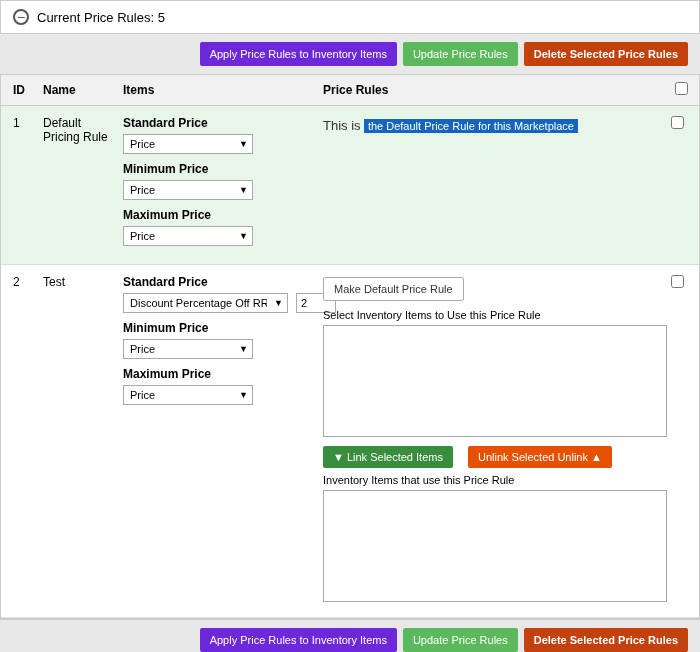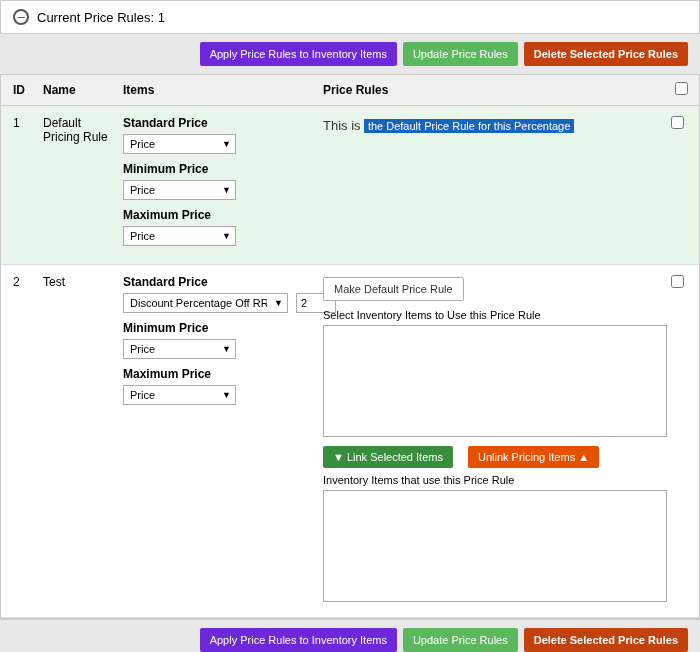--- a/index.html
+++ b/index.html
@@ -23,21 +23,21 @@
     .table-header { display: grid; grid-template-columns: 30px 80px 200px 1fr 20px; background: #f0f0f0; border-bottom: 1px solid #ccc; padding: 5px 8px; font-weight: bold; font-size: 12px; align-items: center; }
 
     .table-row { display: grid; grid-template-columns: 30px 80px 200px 1fr 20px; border-bottom: 1px solid #ddd; padding: 8px; align-items: start; }
     .table-row.green-bg { background: #e8f5e9; }
     .table-row.white-bg { background: #fff; }
 
     .cell { padding: 2px 4px; }
 
     .price-rule-label { font-weight: bold; margin-bottom: 4px; font-size: 12px; }
     .select-wrapper { position: relative; display: inline-block; }
-    .select-wrapper select { appearance: none; -webkit-appearance: none; padding: 3px 20px 3px 6px; border: 1px solid #aaa; font-size: 11px; background: #fff; width: 113px; cursor: pointer; }
+    .select-wrapper select { appearance: none; -webkit-appearance: none; padding: 3px 20px 3px 6px; border: 1px solid #aaa; font-size: 11px; background: #fff; width: 130px; cursor: pointer; }
     .select-wrapper::after { content: '▼'; position: absolute; right: 5px; top: 50%; transform: translateY(-50%); font-size: 9px; pointer-events: none; }
 
     .price-block { margin-bottom: 8px; }
 
     .items-cell { padding: 4px; }
     .default-rule-text { font-size: 13px; color: #333; margin-bottom: 4px; }
     .default-rule-highlight { background: #1565c0; color: #fff; padding: 1px 4px; font-size: 11px; }
 
     .make-default-btn-wrap { margin-bottom: 8px; }
     .select-inventory-label { font-size: 11px; margin-bottom: 4px; }
@@ -53,21 +53,21 @@
 
     .discount-row { display: flex; align-items: center; gap: 4px; }
 
     .bottom-action-bar { background: #e8e8e8; padding: 8px 12px; display: flex; justify-content: flex-end; gap: 6px; align-items: center; border-top: 1px solid #ccc; }
   </style>
 </head>
 <body>
 
 <div class="top-bar">
   <span class="minus-icon">−</span>
-  <span class="top-bar-text">Current Price Rules: 1</span>
+  <span class="top-bar-text">Current Price Rules: 5</span>
 </div>
 
 <div class="action-bar">
   <button class="btn-orange">Apply Price Rules to Inventory Items</button>
   <button class="btn-green">Update Price Rules</button>
   <button class="btn-red">Delete Selected Price Rules</button>
 </div>
 
 <div class="table-wrap">
 
@@ -111,21 +111,21 @@
           <select>
             <option>Price</option>
             <option>RRP</option>
             <option>Custom</option>
           </select>
         </div>
       </div>
     </div>
     <div class="cell items-cell">
       <span class="default-rule-text">This is</span>
-      <span class="default-rule-highlight">the Default Price Rule for this Percentage</span>
+      <span class="default-rule-highlight">the Default Price Rule for this Marketplace</span>
     </div>
     <div class="checkbox-cell">
       <input type="checkbox" style="">
     </div>
   </div>
 
   <div class="table-row white-bg">
     <div class="cell">2</div>
     <div class="cell">Test</div>
     <div class="cell">
@@ -165,21 +165,21 @@
       </div>
     </div>
     <div class="cell items-cell">
       <div class="make-default-btn-wrap">
         <button class="btn-blue-outline">Make Default Price Rule</button>
       </div>
       <div class="select-inventory-label">Select Inventory Items to Use this Price Rule</div>
       <textarea rows="8" style=""></textarea>
       <div class="link-unlink-row">
         <button class="btn-link-green">▼ Link Selected Items</button>
-        <button class="btn-unlink-orange">Unlink Pricing Items ▲</button>
+        <button class="btn-unlink-orange">Unlink Selected Unlink ▲</button>
       </div>
       <div class="inventory-items-label">Inventory Items that use this Price Rule</div>
       <textarea rows="8" style=""></textarea>
     </div>
     <div class="checkbox-cell">
       <input type="checkbox" style="">
     </div>
   </div>
 </div>
 

